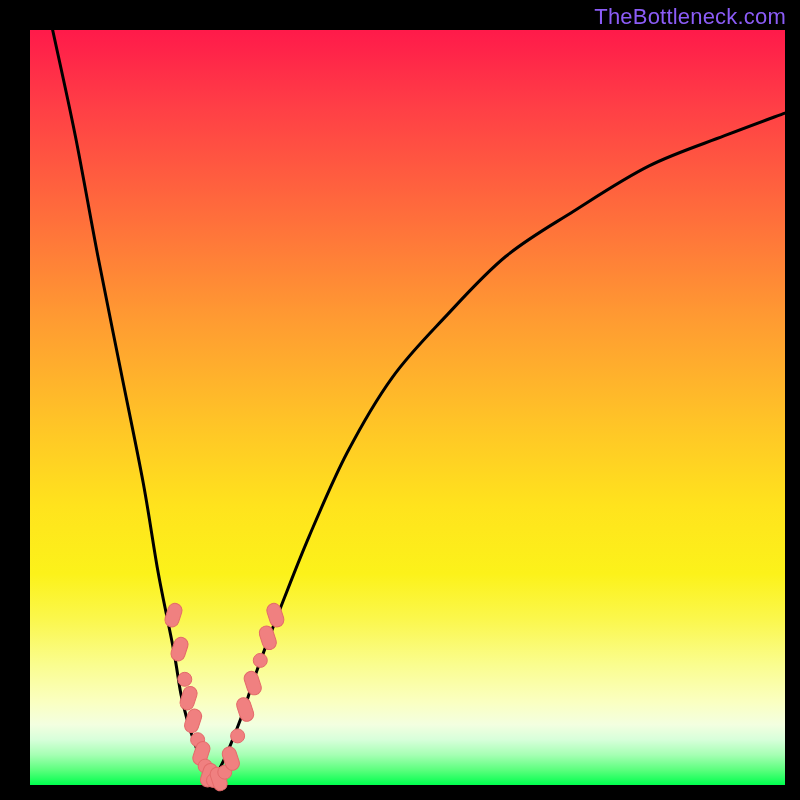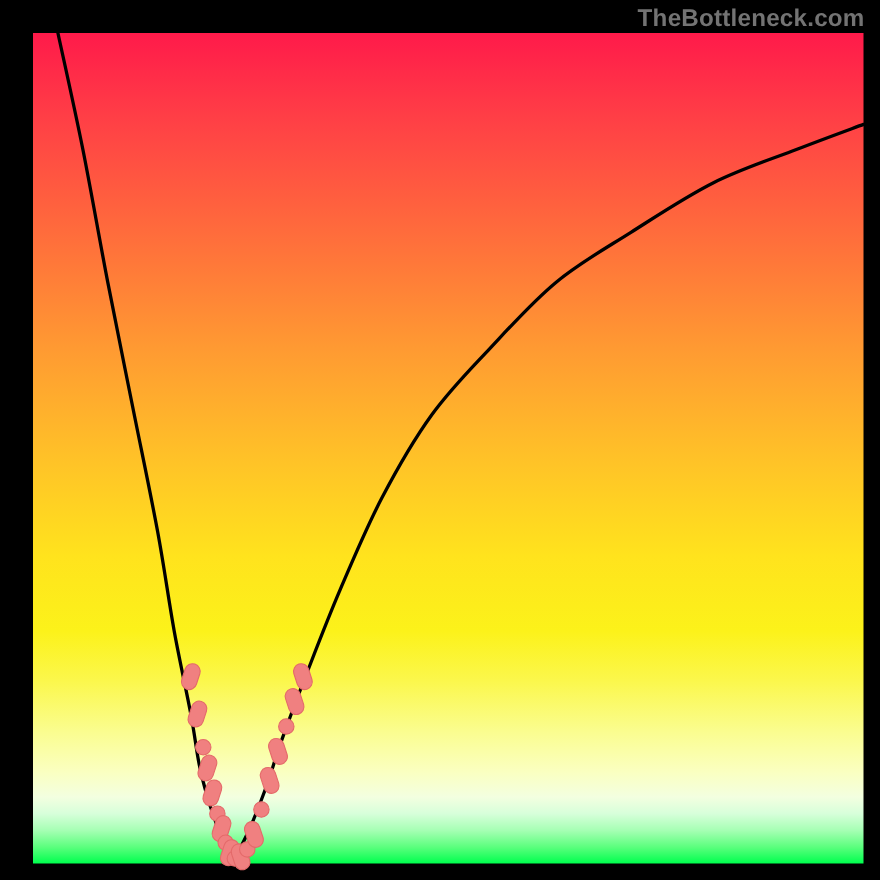--- a/index.html
+++ b/index.html
@@ -40,23 +40,23 @@
       #d7ffda 94%,
       #a6ffb4 96%,
       #5cff7e 98%,
       #00ff4e 100%
     );
   }
   .watermark {
     position: absolute;
     top: 4px;
     right: 14px;
-    color: #737373;
+    color: #8b5cf6;
     font-size: 22px;
-    font-weight: 700;
+    font-weight: 400;
     letter-spacing: 0.2px;
     user-select: none;
     text-align: right;
   }
   svg.curves {
     position: absolute;
     left: 0;
     top: 0;
     width: 755px;
     height: 755px;

